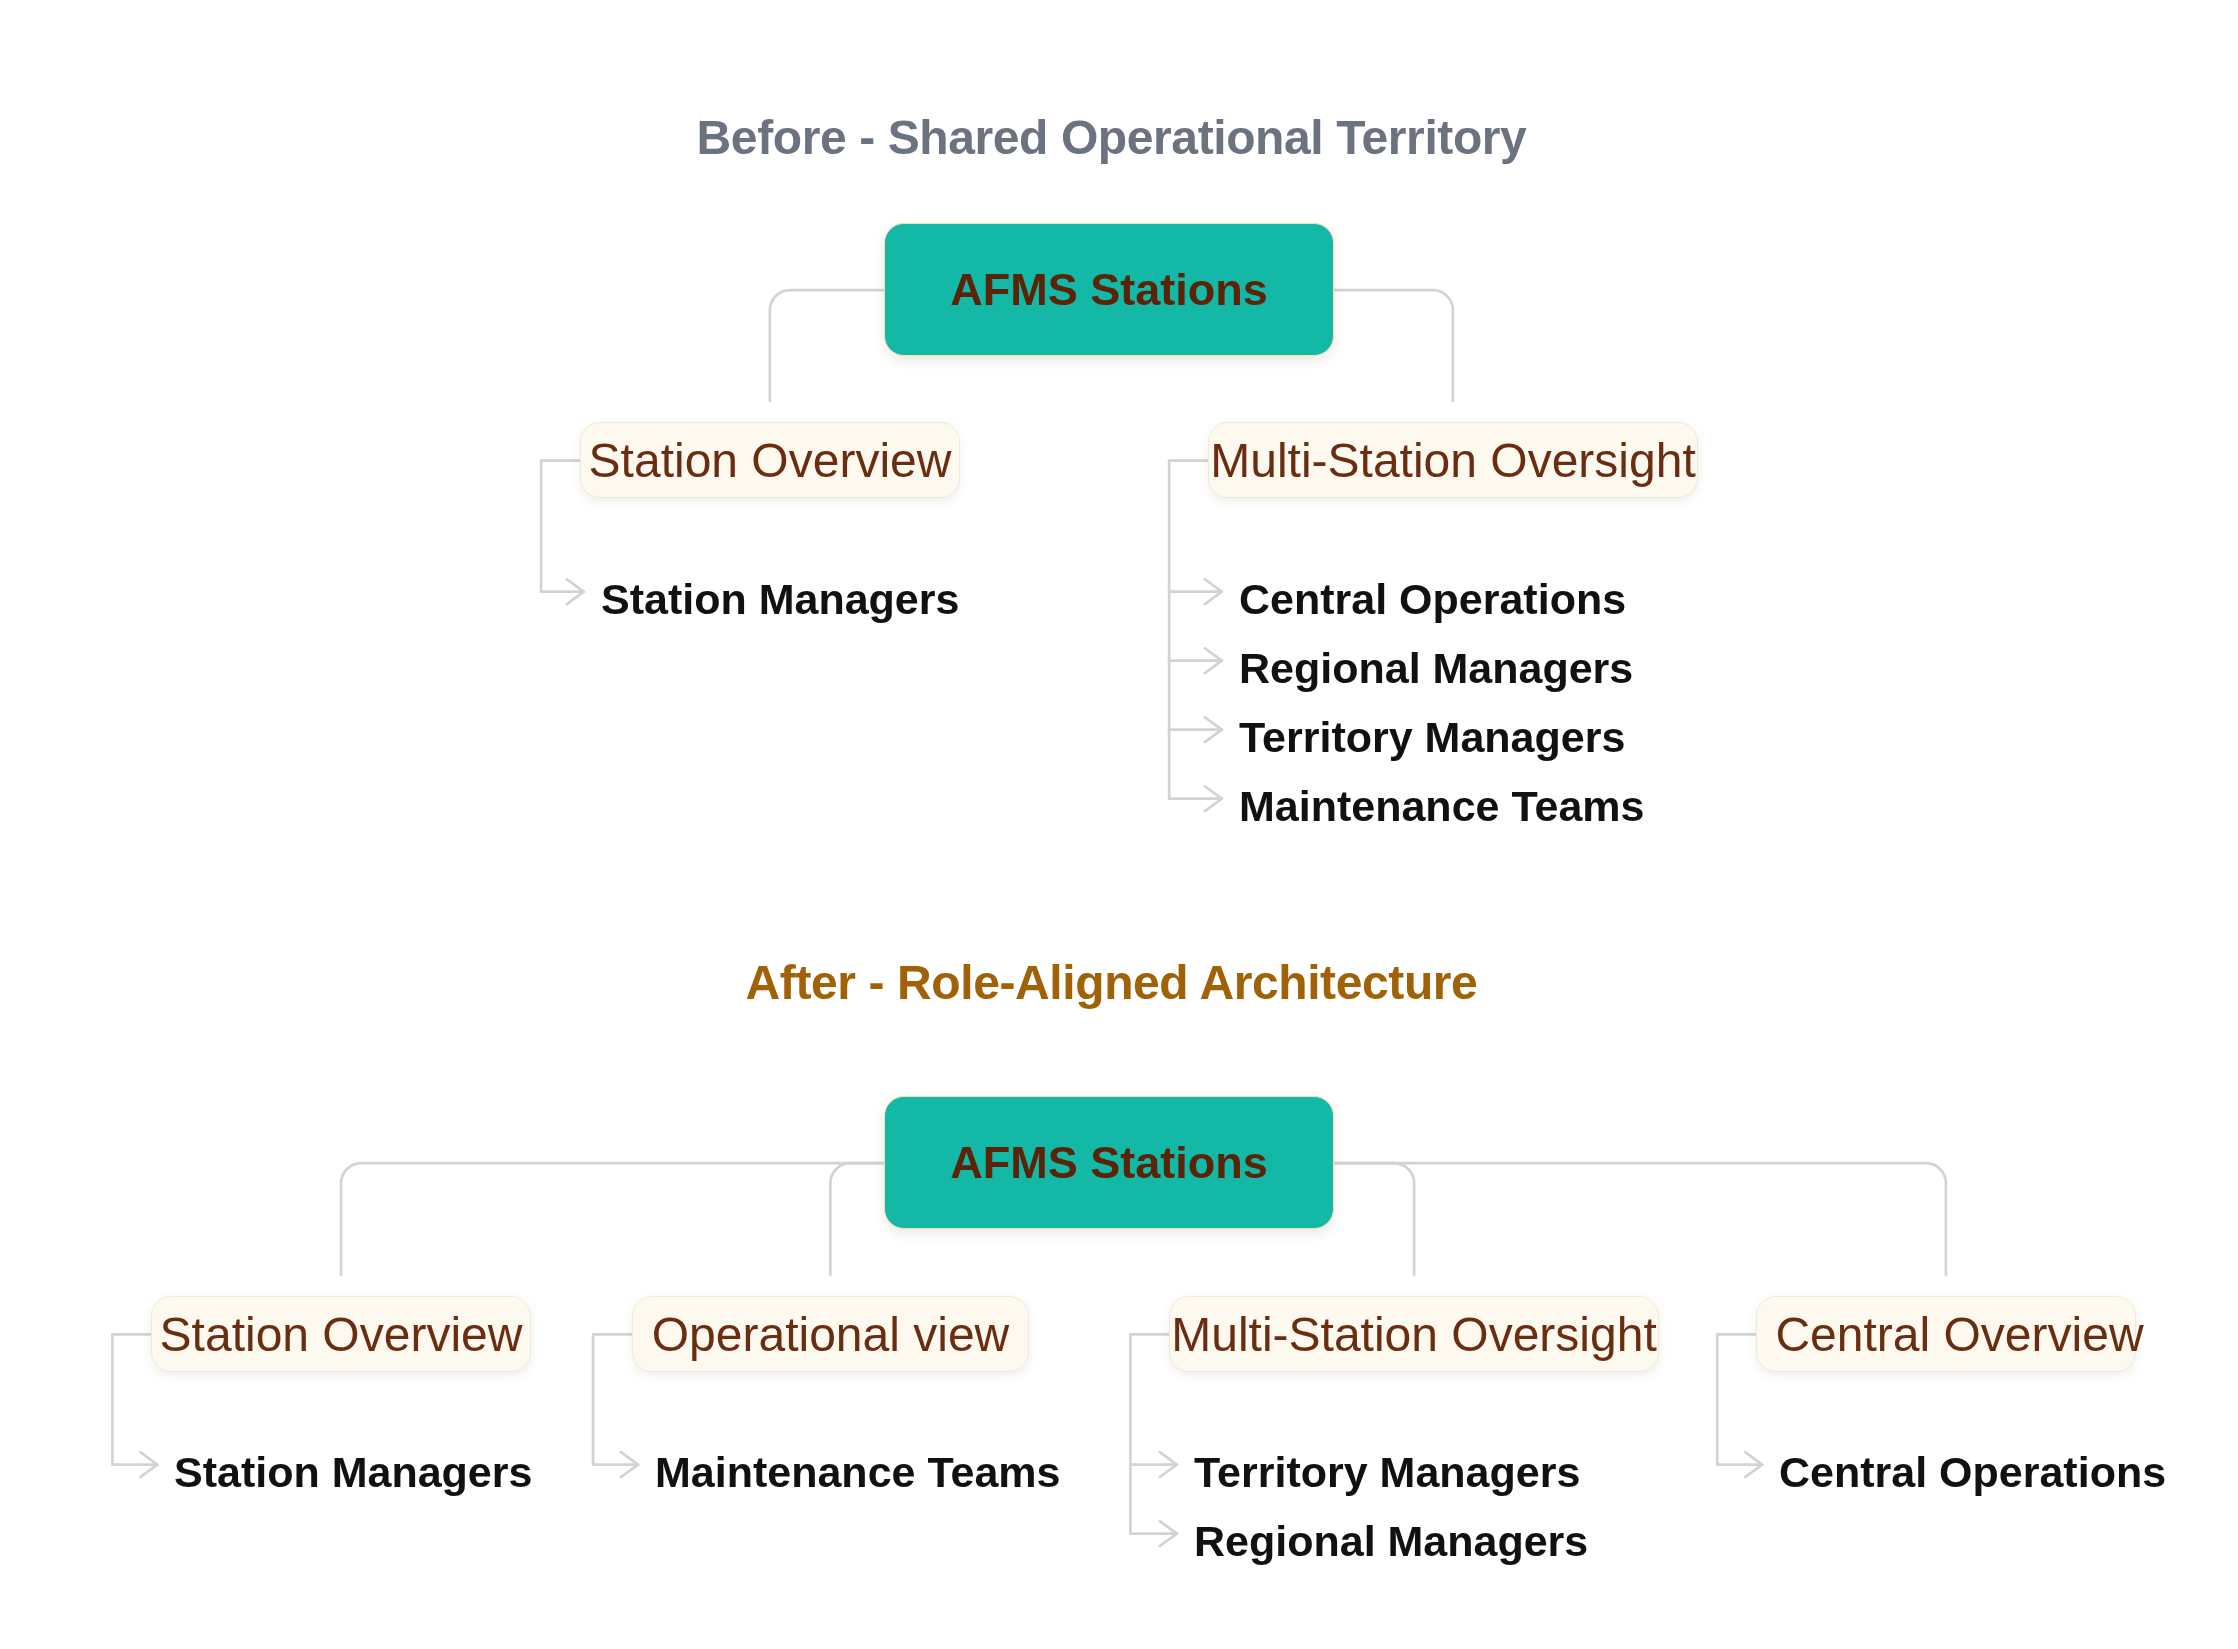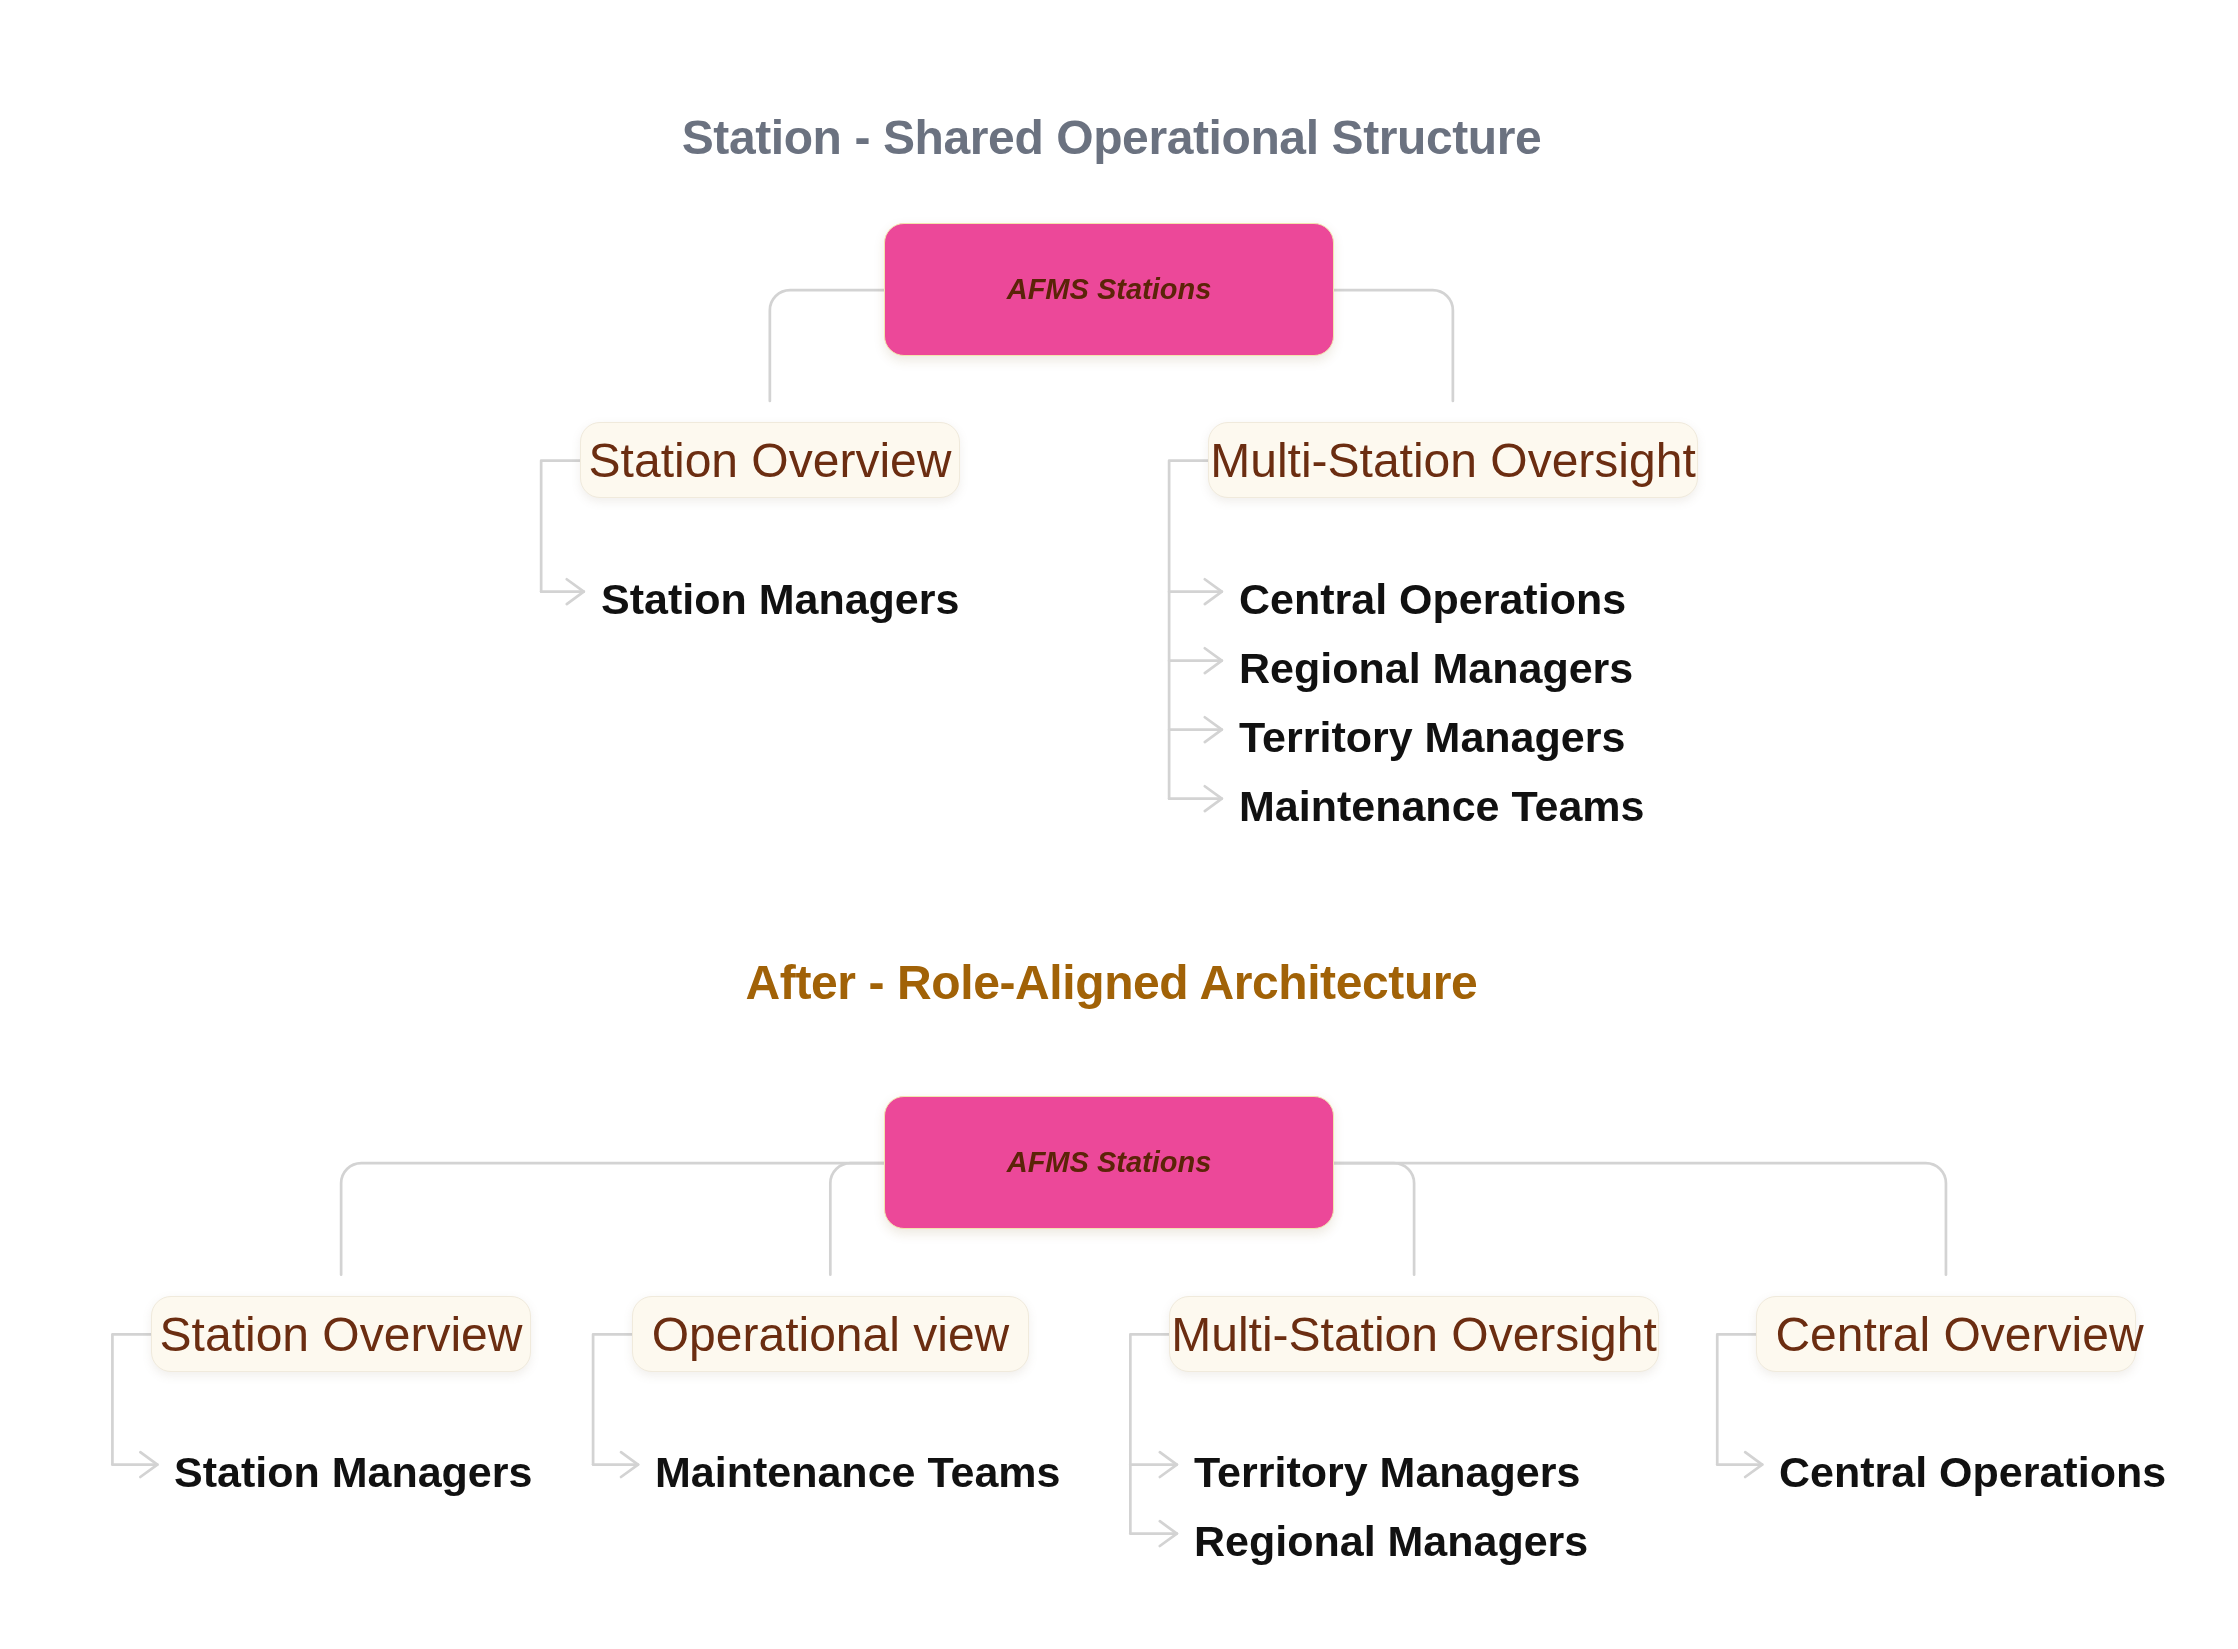--- a/index.html
+++ b/index.html
@@ -34,27 +34,26 @@
   .node {
     position: absolute;
     box-sizing: border-box;
     display: flex;
     align-items: center;
     justify-content: center;
     border-radius: 20px;
     white-space: nowrap;
   }
   .node.root {
-    background: #ec4899;
+    background: #14b8a6;
     border: 1.6px solid #f3e3ae;
     color: #5b2408;
     font-weight: 700;
-    font-size: 29px;
+    font-size: 45px;
     box-shadow: 0 4.7px 11px rgba(120, 95, 30, 0.13);
-    font-style: italic;
   }
   .node.branch {
     background: #fdf9ef;
     border: 1.6px solid #f0eadc;
     color: #6b2d11;
     font-weight: 400;
     font-size: 48px;
     box-shadow: 0 3.9px 9.3px rgba(140, 125, 95, 0.12);
   }
   .leaf {
@@ -98,21 +97,21 @@
       <path d="M 1458 1889 H 1518" fill="none" stroke="#d3d3d3" stroke-width="3.5" stroke-linecap="round" stroke-linejoin="round"></path>
       <path d="M 1496 1873 L 1518 1889 L 1496 1905" fill="none" stroke="#d3d3d3" stroke-width="3.5" stroke-linecap="round" stroke-linejoin="round"></path>
       <path d="M 1458 1978 H 1518" fill="none" stroke="#d3d3d3" stroke-width="3.5" stroke-linecap="round" stroke-linejoin="round"></path>
       <path d="M 1496 1962 L 1518 1978 L 1496 1994" fill="none" stroke="#d3d3d3" stroke-width="3.5" stroke-linecap="round" stroke-linejoin="round"></path>
       <path d="M 1720 1500 H 2484 A 26 26 0 0 1 2510 1526 V 1644" fill="none" stroke="#d3d3d3" stroke-width="3.5" stroke-linecap="round" stroke-linejoin="round"></path>
       <path d="M 2265 1721 H 2215 V 1889" fill="none" stroke="#d3d3d3" stroke-width="3.5" stroke-linecap="round" stroke-linejoin="round"></path>
       <path d="M 2215 1889 H 2273" fill="none" stroke="#d3d3d3" stroke-width="3.5" stroke-linecap="round" stroke-linejoin="round"></path>
       <path d="M 2251 1873 L 2273 1889 L 2251 1905" fill="none" stroke="#d3d3d3" stroke-width="3.5" stroke-linecap="round" stroke-linejoin="round"></path>
     </svg>
   <div id="nodes">
-      <div class="section-title" style="color: rgb(107, 114, 128); left: 0px; top: 110px; width: 2223px;">Station - Shared Operational Structure</div>
+      <div class="section-title" style="color: rgb(107, 114, 128); left: 0px; top: 110px; width: 2223px;">Before - Shared Operational Territory</div>
       <div class="node branch" style="left: 580px; top: 422px; width: 380px; height: 76px;">Station Overview</div>
       <div class="leaf" style="left: 601px; top: 578px; color: rgb(17, 17, 17);">Station Managers</div>
       <div class="node branch" style="left: 1208px; top: 422px; width: 490px; height: 76px;">Multi-Station Oversight</div>
       <div class="leaf" style="left: 1239px; top: 578px; color: rgb(17, 17, 17);">Central Operations</div>
       <div class="leaf" style="left: 1239px; top: 647px; color: rgb(17, 17, 17);">Regional Managers</div>
       <div class="leaf" style="left: 1239px; top: 716px; color: rgb(17, 17, 17);">Territory Managers</div>
       <div class="leaf" style="left: 1239px; top: 785px; color: rgb(17, 17, 17);">Maintenance Teams</div>
       <div class="node root" style="left: 884px; top: 223px; width: 450px; height: 133px;">AFMS Stations</div>
       <div class="section-title" style="color: #a16207; left: 0px; top: 955px; width: 2223px;">After - Role-Aligned Architecture</div>
       <div class="node branch" style="left: 151px; top: 1296px; width: 380px; height: 76px;">Station Overview</div>

